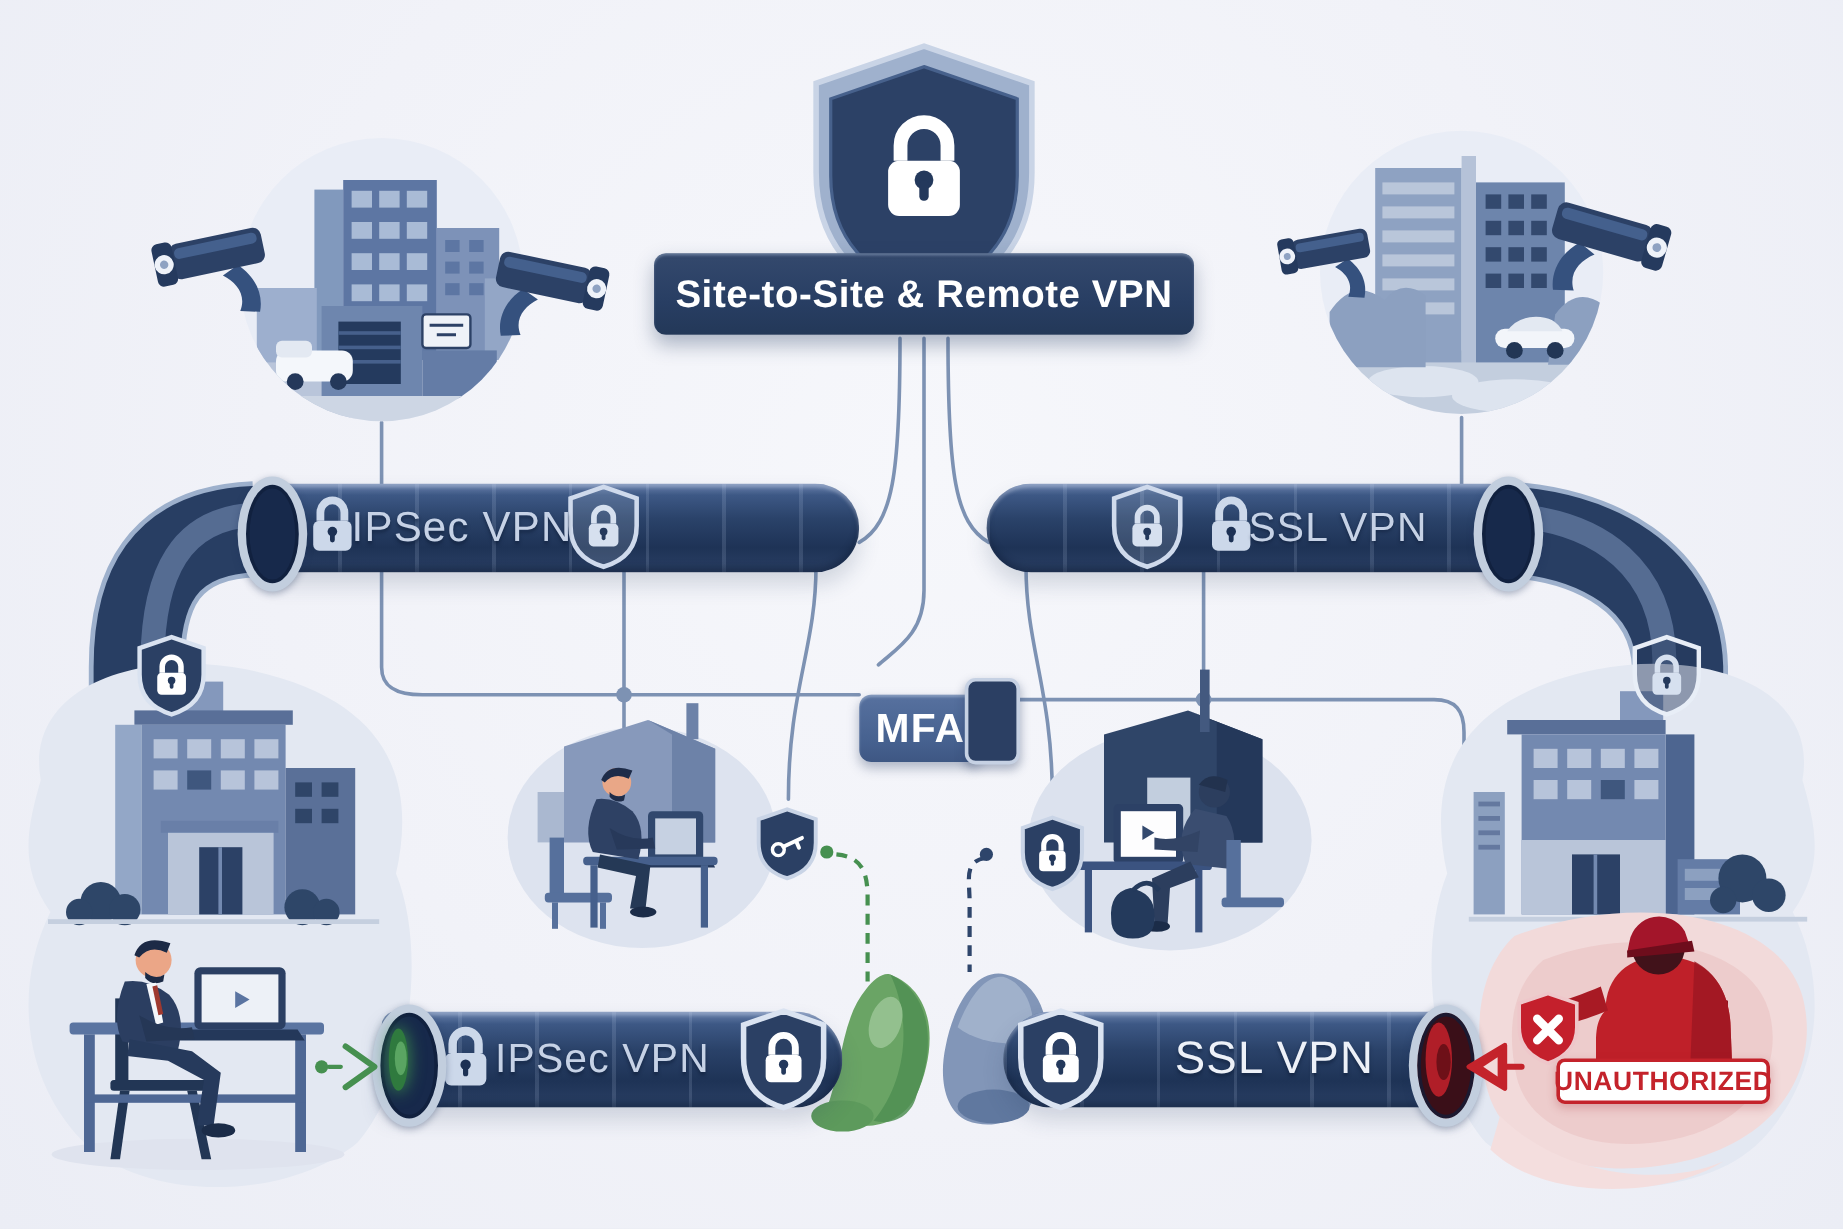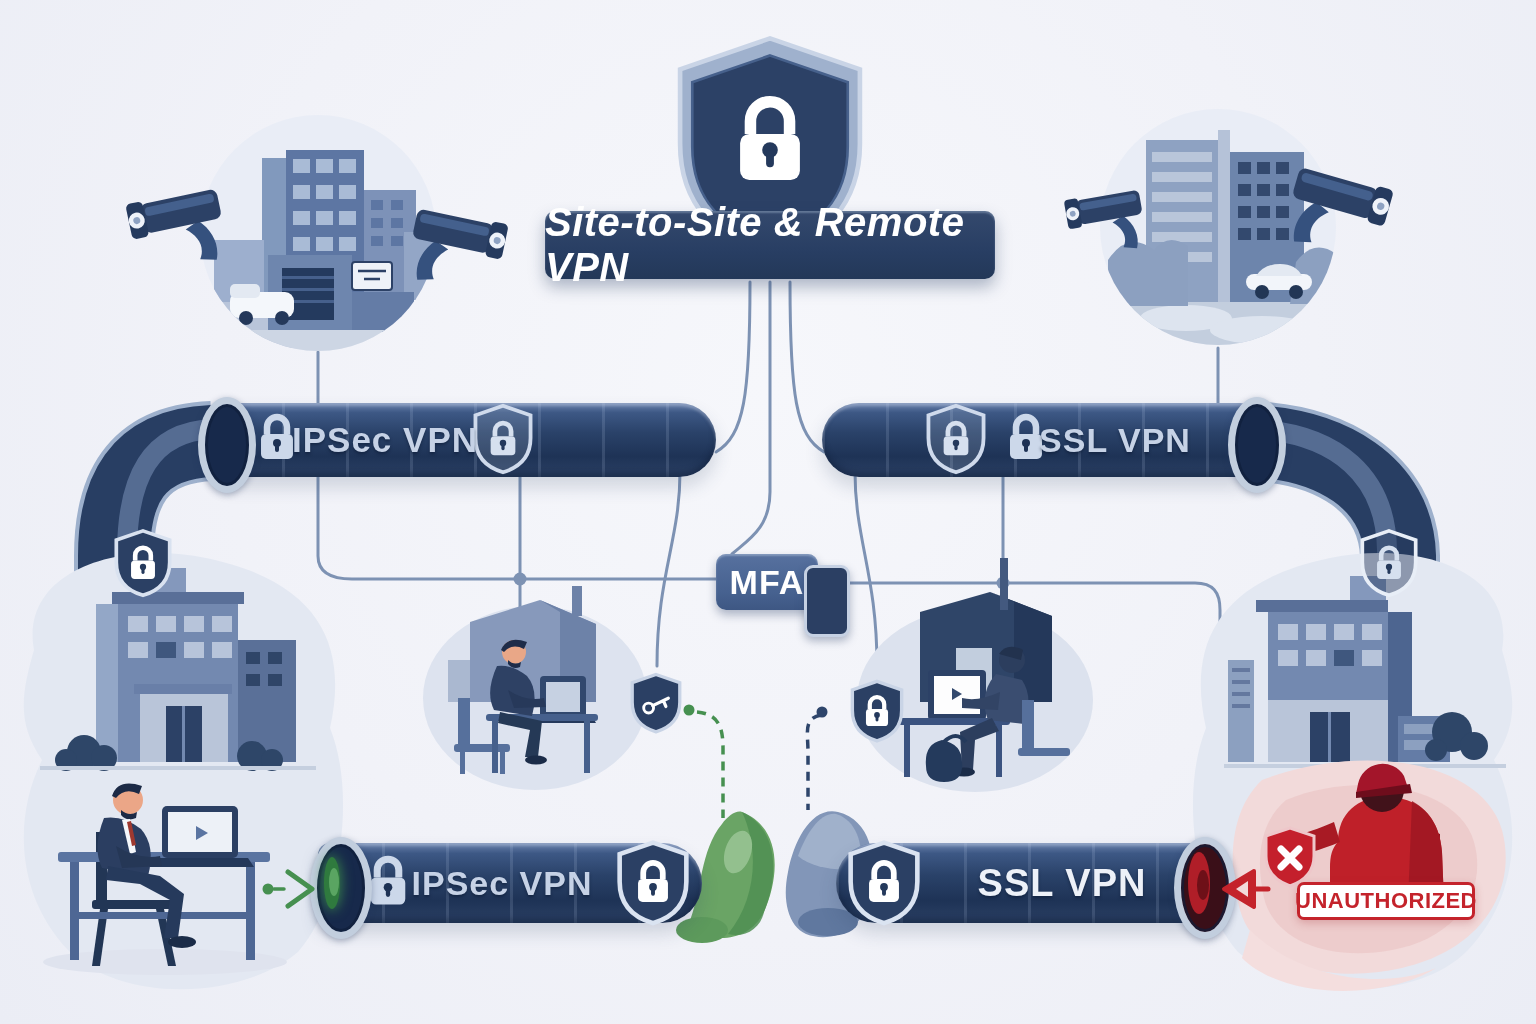--- a/index.html
+++ b/index.html
@@ -28,32 +28,32 @@
   .mouth-tr{left:1228px;top:397px;width:44px;height:82px;}
   .mouth-bl{left:310px;top:837px;width:48px;height:88px;}
   .mouth-br{left:1174px;top:837px;width:48px;height:88px;background:#3a0f18;}
   .glow{position:absolute;border-radius:50%;}
   .glow-green{left:7px;top:13px;width:16px;height:52px;background:#2f7a3e;box-shadow:0 0 12px 2px rgba(60,140,75,.8);}
   .glow-green2{left:12px;top:24px;width:10px;height:28px;background:#5aa562;}
   .glow-red{left:7px;top:8px;width:22px;height:62px;background:#b01e28;}
   .glow-red2{left:16px;top:26px;width:12px;height:30px;background:#6e1018;}
 
   
-  .lbl{position:absolute;transform:translate(-50%,-50%);font-weight:bold;white-space:nowrap;
+  .lbl{position:absolute;transform:translate(-50%,-50%);font-weight:normal;white-space:nowrap;
     color:#c6d2e6;letter-spacing:1px;z-index:7;text-shadow:0 2px 3px rgba(8,22,46,.5);}
 
   
   .banner{position:absolute;left:545px;top:211px;width:450px;height:68px;z-index:6;
     background:linear-gradient(180deg,#34496d 0%,#283e63 60%,#233858 100%);
     border-radius:10px;box-shadow:0 8px 16px rgba(40,62,99,.35), inset 0 2px 2px rgba(190,205,230,.35);
-    color:#ffffff;font-weight:bold;font-size:40px;letter-spacing:.5px;
-    display:flex;align-items:center;justify-content:center;font-style:italic;}
+    color:#ffffff;font-weight:bold;font-size:32px;letter-spacing:.5px;
+    display:flex;align-items:center;justify-content:center;}
 
   
-  .mfa{position:absolute;left:716px;top:554px;width:102px;height:56px;z-index:6;
+  .mfa{position:absolute;left:716px;top:579px;width:102px;height:56px;z-index:6;
     background:linear-gradient(180deg,#57719f 0%,#46618f 70%,#3e5783 100%);
     border-radius:10px;box-shadow:0 5px 10px rgba(40,60,100,.35), inset 0 2px 2px rgba(200,214,236,.4);
     color:#fff;font-weight:bold;font-size:34px;letter-spacing:1px;
     display:flex;align-items:center;justify-content:center;}
   .phone{position:absolute;left:804px;top:565px;width:40px;height:66px;z-index:7;
     background:#2b3f63;border:3px solid #c6d1e3;border-radius:9px;
     box-shadow:0 4px 8px rgba(40,60,100,.35);}
 
   
   .unauth{position:absolute;left:1270px;top:882px;width:172px;height:32px;z-index:8;

